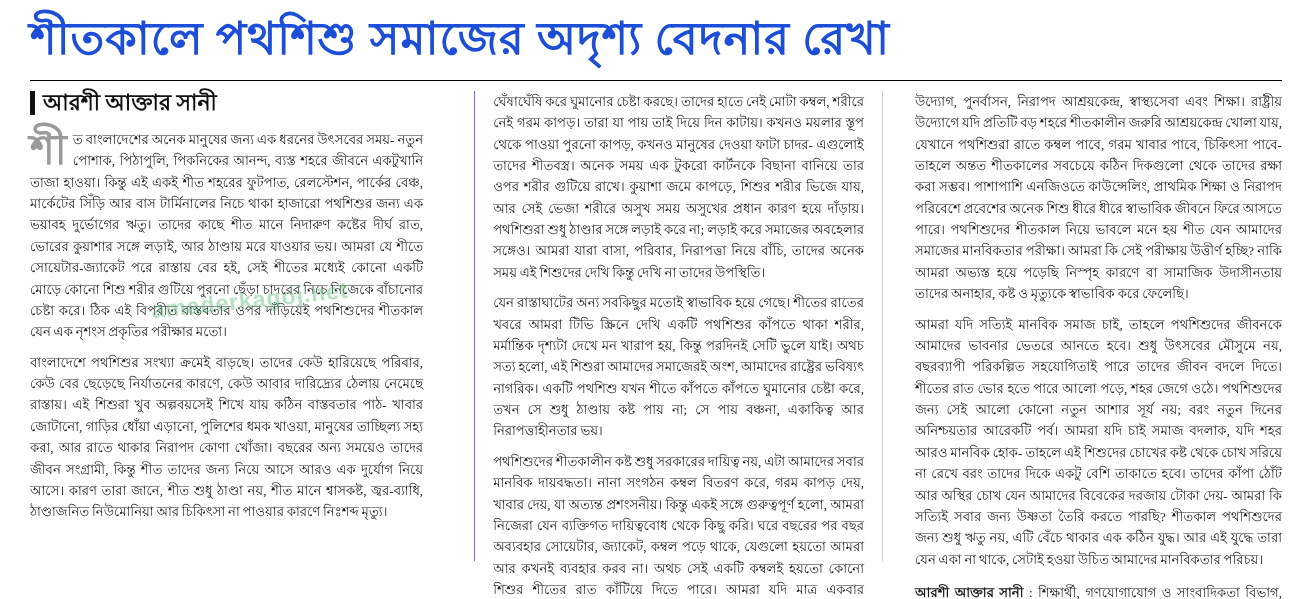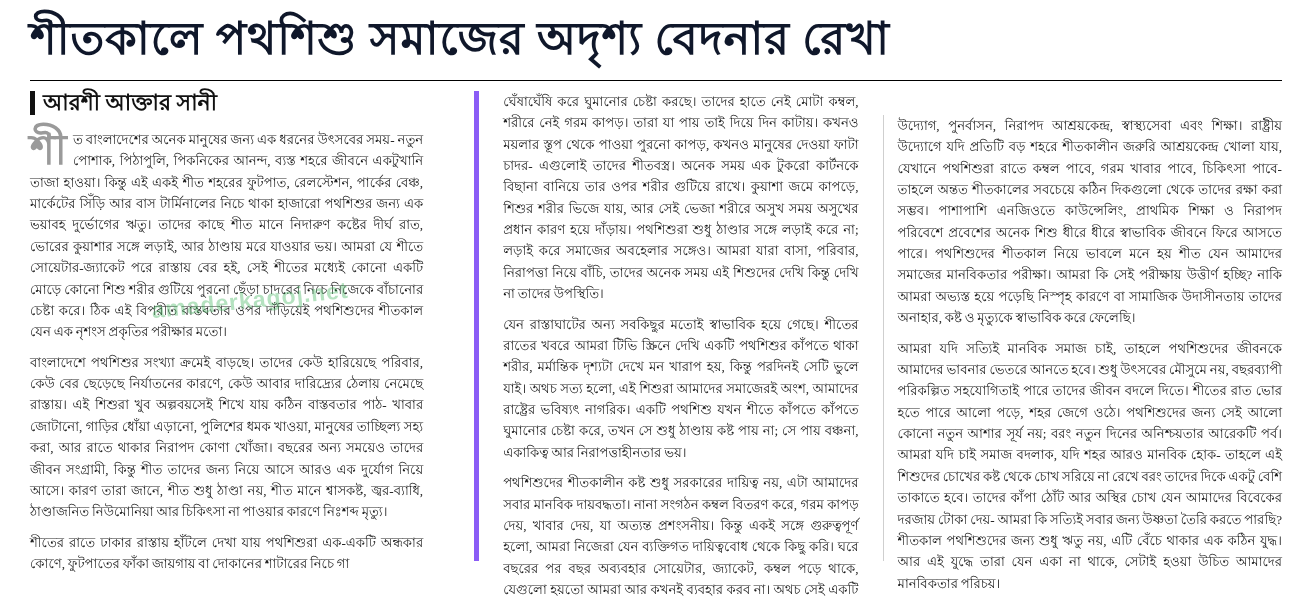--- a/index.html
+++ b/index.html
@@ -21,43 +21,43 @@
     background: #fff;
     box-sizing: border-box;
     padding: 14px 30px 10px 30px;
   }
   .headline {
     font-family: "Liberation Serif", serif;
     font-size: 45px;
     font-weight: bold;
     letter-spacing: 1px;
     line-height: 1.15;
-    color: #0f172a;
+    color: #1d4ed8;
     margin: 0 0 14px 0;
     white-space: nowrap;
     text-align: left;
   }
   .rule-top {
     border: 0;
     border-top: 1px solid #000;
     margin: 0 0 10px 0;
   }
   .columns {
     display: flex;
     gap: 0;
     height: 470px;
     justify-content: flex-end;
   }
   .col {
     box-sizing: border-box;
     position: relative;
   }
   .col.c1 { width: 420px; padding-right: 14px; }
-  .col.c2 { width: 420px; padding: 0 24px; border-left: 5px solid #8b5cf6; margin-left: 37px; }
-  .col.c3 { width: 412px; padding-left: 14px; border-left: 1px solid #cfcfcf; margin-top: 24px; }
+  .col.c2 { width: 420px; padding: 0 18px; border-left: 1px solid #8b5cf6; margin-left: 37px; }
+  .col.c3 { width: 412px; padding-left: 32px; border-left: 1px solid #cfcfcf; }
 
   .byline-wrap {
     display: flex;
     align-items: center;
     gap: 8px;
     margin-bottom: 14px;
   }
   .byline-bar {
     width: 5px;
     height: 24px;
@@ -125,21 +125,20 @@
   <div class="columns">
 
     <div class="col c1">
       <div class="byline-wrap">
         <div class="byline-bar"></div>
         <div class="byline">আরশী আক্তার সানী</div>
       </div>
 
       <p class="body"><span class="dropcap">শী</span><span>ত বাংলাদেশের অনেক মানুষের জন্য এক ধরনের উৎসবের সময়- নতুন পোশাক, পিঠাপুলি, পিকনিকের আনন্দ, ব্যস্ত শহরে জীবনে একটুখানি তাজা হাওয়া। কিন্তু এই একই শীত শহরের ফুটপাত, রেলস্টেশন, পার্কের বেঞ্চ, মার্কেটের সিঁড়ি আর বাস টার্মিনালের নিচে থাকা হাজারো পথশিশুর জন্য এক ভয়াবহ দুর্ভোগের ঋতু। তাদের কাছে শীত মানে নিদারুণ কষ্টের দীর্ঘ রাত, ভোরের কুয়াশার সঙ্গে লড়াই, আর ঠাণ্ডায় মরে যাওয়ার ভয়। আমরা যে শীতে সোয়েটার-জ্যাকেট পরে রাস্তায় বের হই, সেই শীতের মধ্যেই কোনো একটি মোড়ে কোনো শিশু শরীর গুটিয়ে পুরনো ছেঁড়া চাদরের নিচে নিজেকে বাঁচানোর চেষ্টা করে। ঠিক এই বিপরীত বাস্তবতার ওপর দাঁড়িয়েই পথশিশুদের শীতকাল যেন এক নৃশংস প্রকৃতির পরীক্ষার মতো।</span></p>
       <p class="body">বাংলাদেশে পথশিশুর সংখ্যা ক্রমেই বাড়ছে। তাদের কেউ হারিয়েছে পরিবার, কেউ বের ছেড়েছে নির্যাতনের কারণে, কেউ আবার দারিদ্র্যের ঠেলায় নেমেছে রাস্তায়। এই শিশুরা খুব অল্পবয়সেই শিখে যায় কঠিন বাস্তবতার পাঠ- খাবার জোটানো, গাড়ির ধোঁয়া এড়ানো, পুলিশের ধমক খাওয়া, মানুষের তাচ্ছিল্য সহ্য করা, আর রাতে থাকার নিরাপদ কোণা খোঁজা। বছরের অন্য সময়েও তাদের জীবন সংগ্রামী, কিন্তু শীত তাদের জন্য নিয়ে আসে আরও এক দুর্যোগ নিয়ে আসে। কারণ তারা জানে, শীত শুধু ঠাণ্ডা নয়, শীত মানে শ্বাসকষ্ট, জ্বর-ব্যাধি, ঠাণ্ডাজনিত নিউমোনিয়া আর চিকিৎসা না পাওয়ার কারণে নিঃশব্দ মৃত্যু।</p>
-      <p class="body">শীতের রাতে ঢাকার রাস্তায় হাঁটলে দেখা যায় পথশিশুরা এক-একটি অন্ধকার কোণে, ফুটপাতের ফাঁকা জায়গায় বা দোকানের শাটারের নিচে গা</p>
 
       <div class="watermark"><span>amaderkagoj.net</span></div>
     </div>
 
     <div class="col c2">
       <p class="body">ঘেঁষাঘেঁষি করে ঘুমানোর চেষ্টা করছে। তাদের হাতে নেই মোটা কম্বল, শরীরে নেই গরম কাপড়। তারা যা পায় তাই দিয়ে দিন কাটায়। কখনও ময়লার স্তূপ থেকে পাওয়া পুরনো কাপড়, কখনও মানুষের দেওয়া ফাটা চাদর- এগুলোই তাদের শীতবস্ত্র। অনেক সময় এক টুকরো কার্টনকে বিছানা বানিয়ে তার ওপর শরীর গুটিয়ে রাখে। কুয়াশা জমে কাপড়ে, শিশুর শরীর ভিজে যায়, আর সেই ভেজা শরীরে অসুখ সময় অসুখের প্রধান কারণ হয়ে দাঁড়ায়। পথশিশুরা শুধু ঠাণ্ডার সঙ্গে লড়াই করে না; লড়াই করে সমাজের অবহেলার সঙ্গেও। আমরা যারা বাসা, পরিবার, নিরাপত্তা নিয়ে বাঁচি, তাদের অনেক সময় এই শিশুদের দেখি কিন্তু দেখি না তাদের উপস্থিতি।</p>
       <p class="body">যেন রাস্তাঘাটের অন্য সবকিছুর মতোই স্বাভাবিক হয়ে গেছে। শীতের রাতের খবরে আমরা টিভি স্ক্রিনে দেখি একটি পথশিশুর কাঁপতে থাকা শরীর, মর্মান্তিক দৃশ্যটা দেখে মন খারাপ হয়, কিন্তু পরদিনই সেটি ভুলে যাই। অথচ সত্য হলো, এই শিশুরা আমাদের সমাজেরই অংশ, আমাদের রাষ্ট্রের ভবিষ্যৎ নাগরিক। একটি পথশিশু যখন শীতে কাঁপতে কাঁপতে ঘুমানোর চেষ্টা করে, তখন সে শুধু ঠাণ্ডায় কষ্ট পায় না; সে পায় বঞ্চনা, একাকিত্ব আর নিরাপত্তাহীনতার ভয়।</p>
       <p class="body">পথশিশুদের শীতকালীন কষ্ট শুধু সরকারের দায়িত্ব নয়, এটা আমাদের সবার মানবিক দায়বদ্ধতা। নানা সংগঠন কম্বল বিতরণ করে, গরম কাপড় দেয়, খাবার দেয়, যা অত্যন্ত প্রশংসনীয়। কিন্তু একই সঙ্গে গুরুত্বপূর্ণ হলো, আমরা নিজেরা যেন ব্যক্তিগত দায়িত্ববোধ থেকে কিছু করি। ঘরে বছরের পর বছর অব্যবহার সোয়েটার, জ্যাকেট, কম্বল পড়ে থাকে, যেগুলো হয়তো আমরা আর কখনই ব্যবহার করব না। অথচ সেই একটি কম্বলই হয়তো কোনো শিশুর শীতের রাত কাঁটিয়ে দিতে পারে। আমরা যদি মাত্র একবার নির্দিষ্টভাবে পথশিশুদের খুঁজে গিয়ে কিছু দিই, তাহলে অনেকের মুখে অন্তত এক রাতের স্বস্তি ফোটাতে পারি।</p>
 
     </div>

